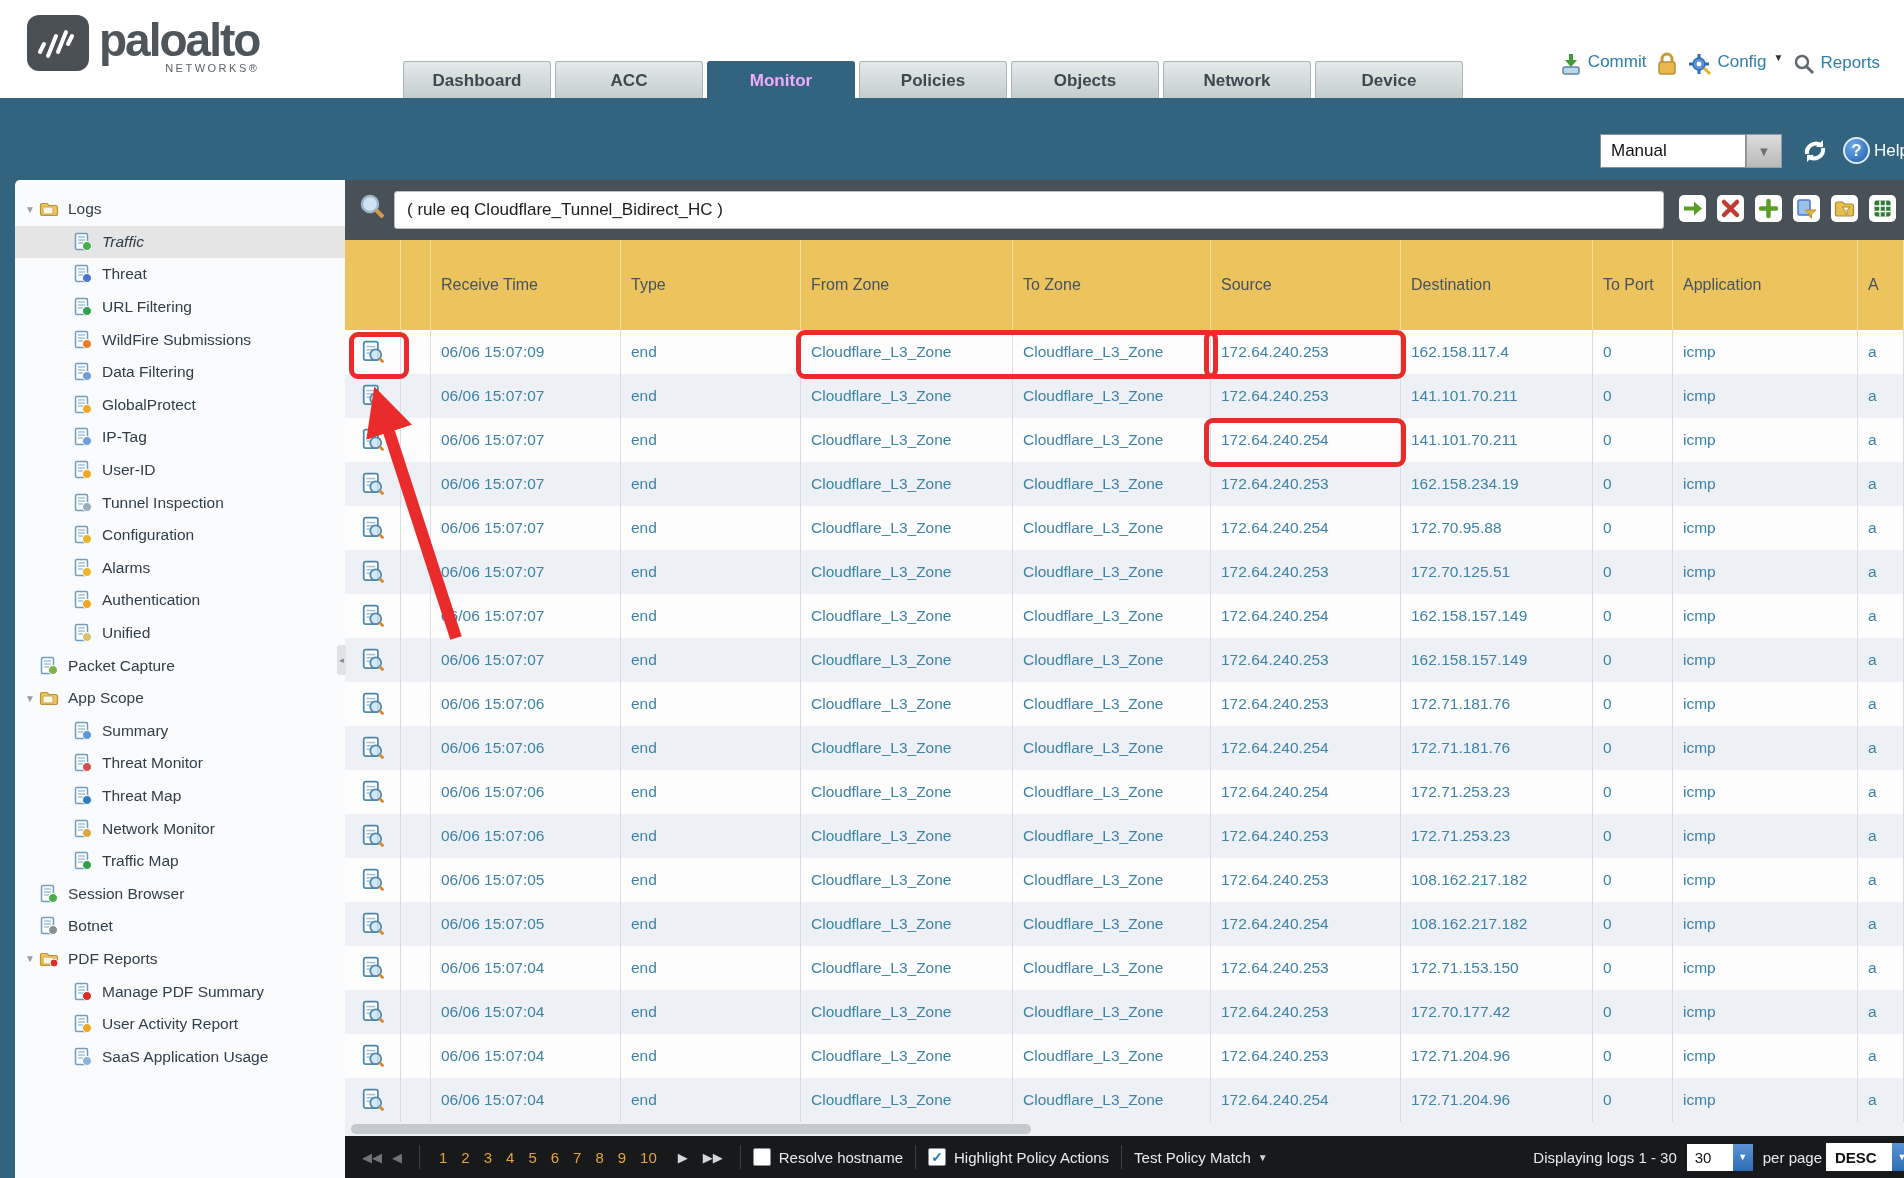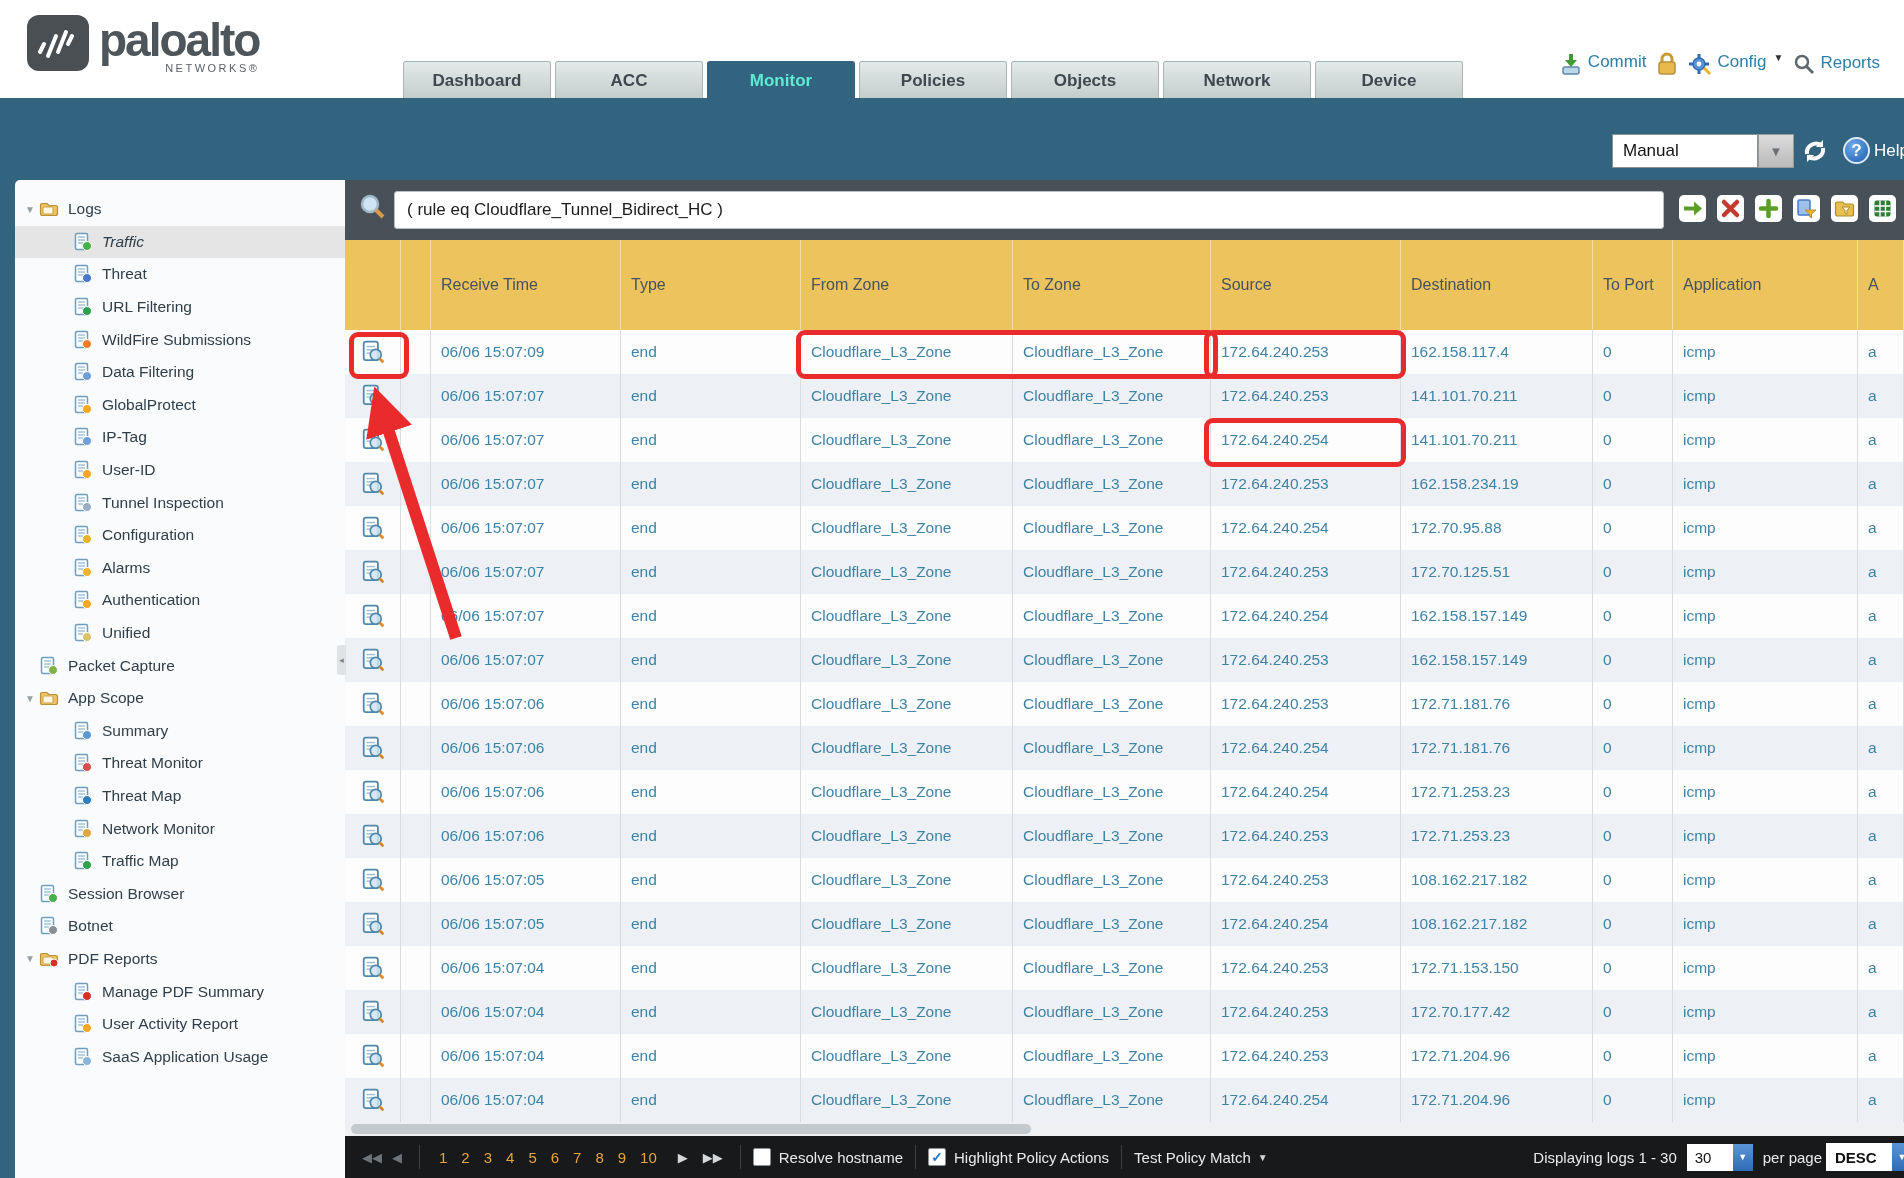--- a/index.html
+++ b/index.html
@@ -18,27 +18,27 @@
   .logo-brand { font-size:46px; font-weight:700; color:#4e555b; letter-spacing:-2px; line-height:52px; }
   .logo-sub { font-size:11px; letter-spacing:2.5px; color:#5a6066; text-align:right; margin-top:-4px; }
   .tabs { position:absolute; left:403px; bottom:0; display:flex; }
   .tab {
     width:148px; height:37px; line-height:37px; text-align:center;
     font-size:17px; font-weight:700; color:#3d494f;
     background:linear-gradient(#e4eae9,#c2cecd);
     border:1px solid #a8b6b6; border-bottom:none;
     border-radius:3px 3px 0 0; margin-right:4px; cursor:pointer;
   }
-  .tab.active { background:#326480; color:#5eead4; border-color:#326480; }
+  .tab.active { background:#326480; color:#f0abfc; border-color:#326480; }
   .header-actions { position:absolute; right:24px; top:52px; display:flex; align-items:center; gap:10px; }
   .hdr-link { display:flex; align-items:flex-start; gap:5px; color:#2d7fa8; font-size:17px; cursor:pointer; }
   .hdr-caret { color:#333; font-size:10px; margin-left:2px; }
   
   .teal-band { position:absolute; left:0; top:98px; width:1904px; height:82px; background:#326480; }
-  .manual-select { position:absolute; left:1600px; top:36px; display:flex; cursor:pointer;margin-left:12px; }
+  .manual-select { position:absolute; left:1600px; top:36px; display:flex; cursor:pointer; }
   .manual-box { width:146px; height:34px; background:#fff; border:1px solid #8a8f93; font-size:17px; color:#111;
                 display:flex; align-items:center; padding-left:10px; }
   .manual-btn { width:36px; height:34px; background:linear-gradient(#dcdcdc,#b9b9b9); border:1px solid #979b9e;
                 display:flex; align-items:center; justify-content:center; color:#6b7075; font-size:13px; }
   .refresh-btn { position:absolute; left:1800px; top:38px; width:30px; height:30px; cursor:pointer; }
   .help-wrap { position:absolute; left:1843px; top:39px; display:flex; align-items:center; gap:4px; cursor:pointer; }
   .help-circle { width:27px; height:27px; border-radius:50%; background:radial-gradient(circle at 35% 30%, #6fa9e8, #1c5fb0);
                  color:#fff; font-weight:700; font-size:17px; display:flex; align-items:center; justify-content:center;
                  border:2px solid #dce9f7; }
   .help-label { color:#fff; font-size:17px; }

